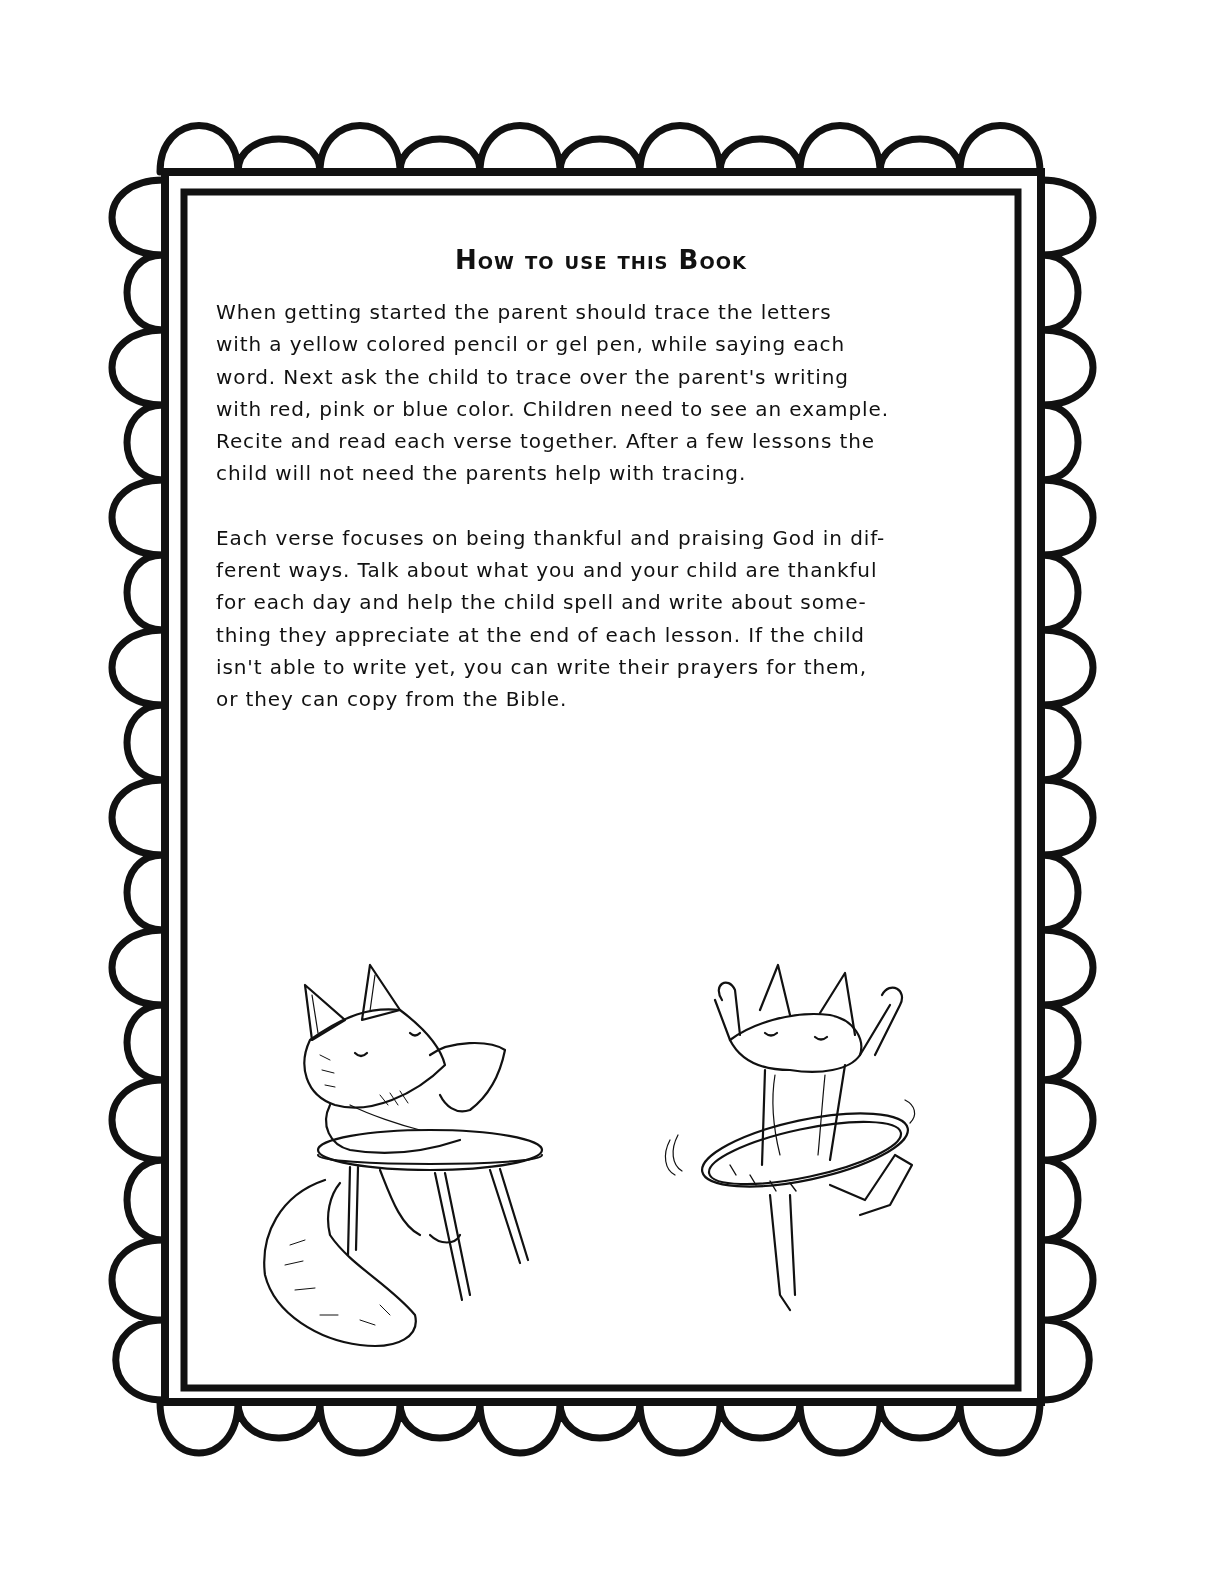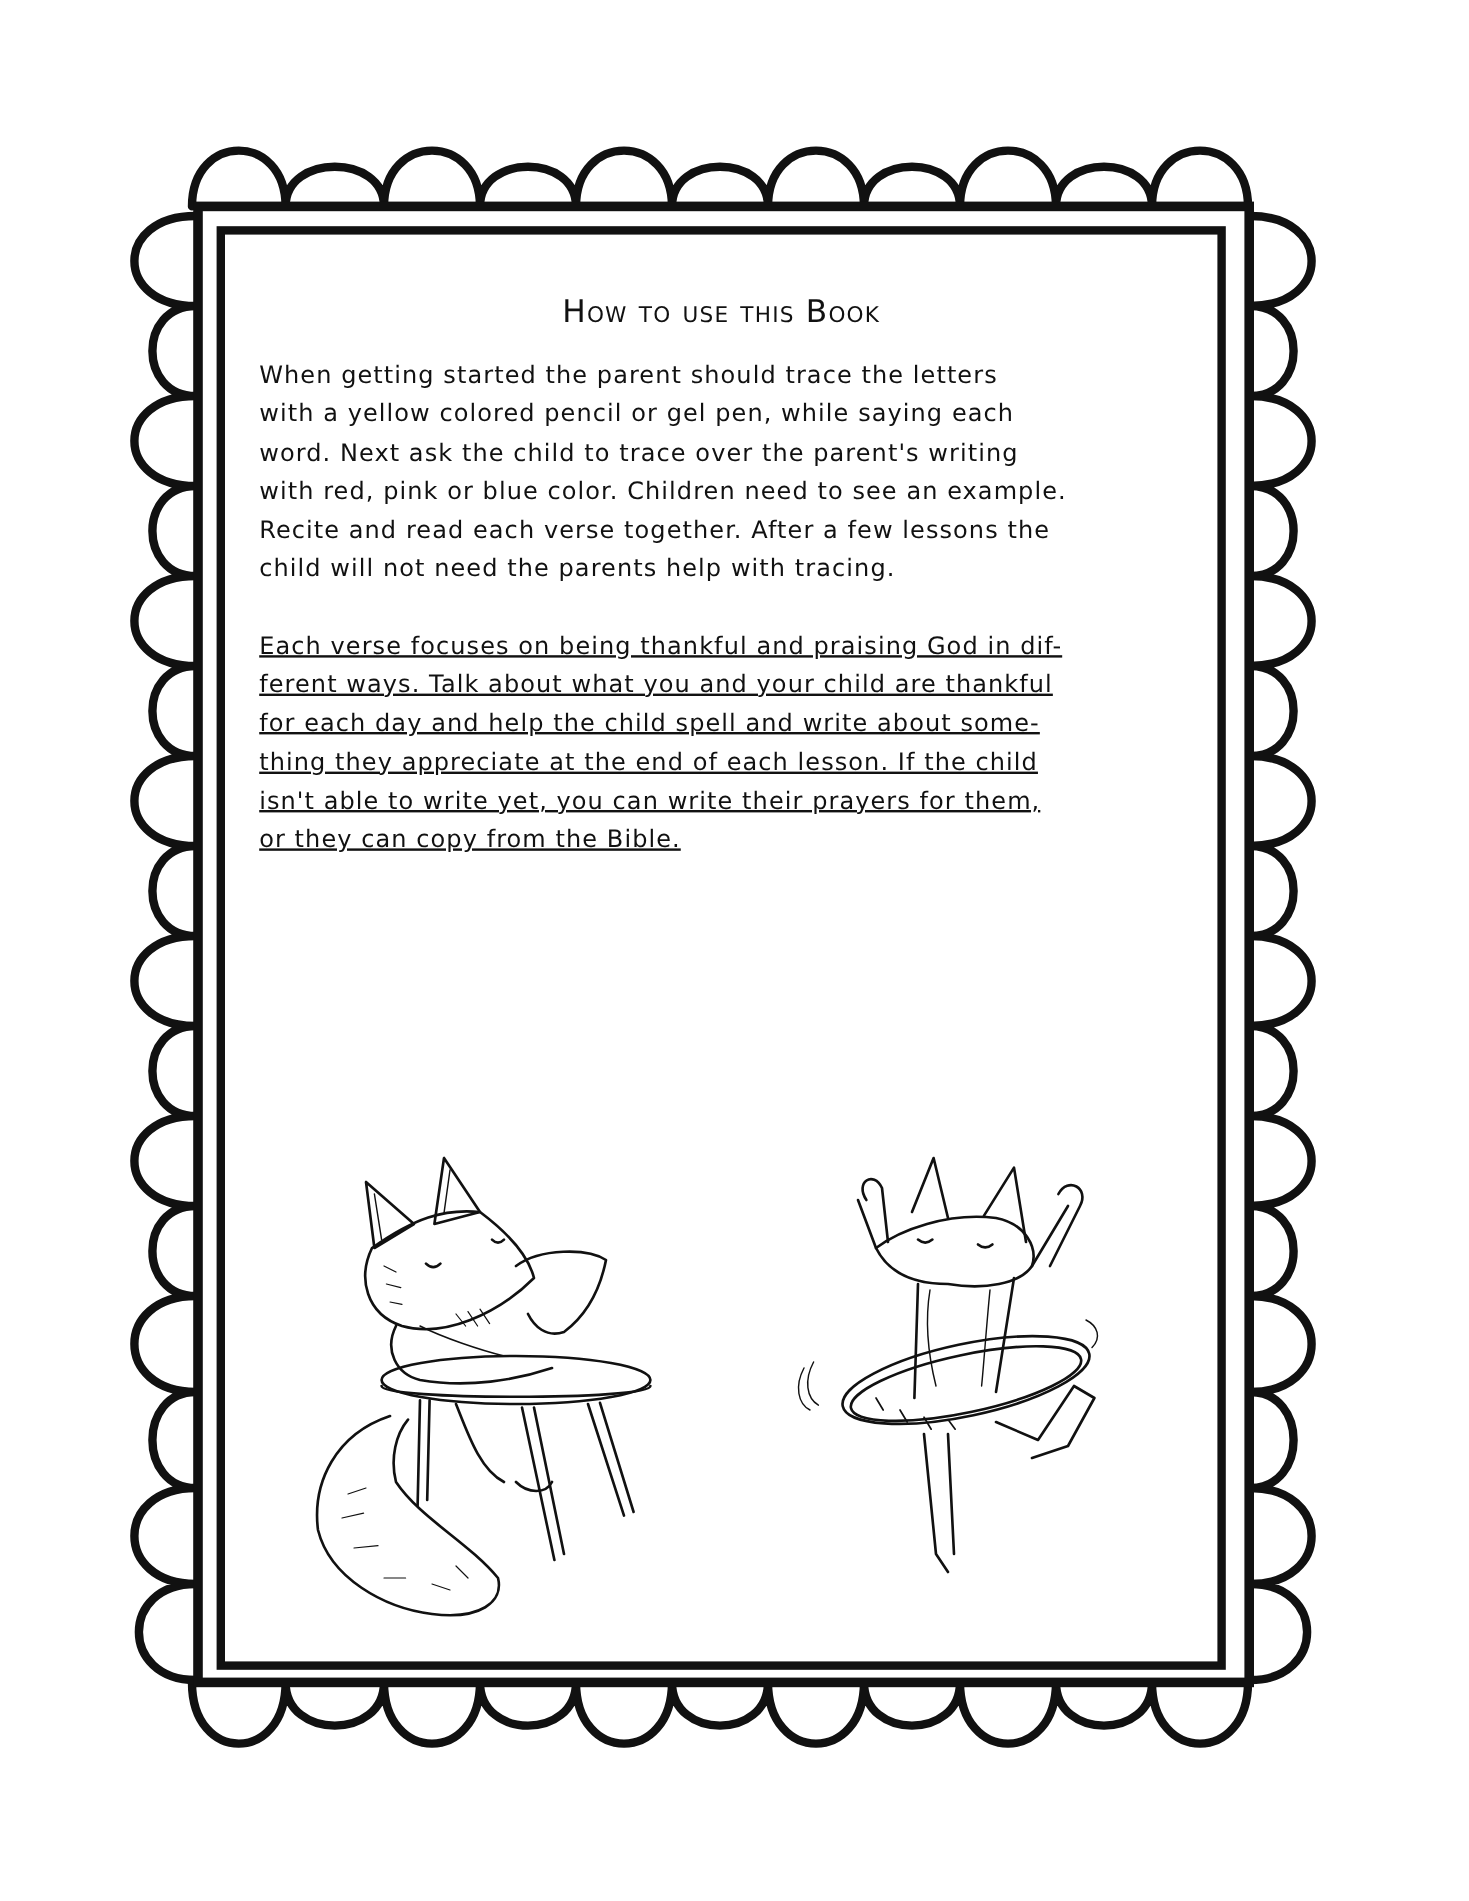--- a/index.html
+++ b/index.html
@@ -1,23 +1,23 @@
 <!DOCTYPE html>
 <html><head>
   <meta charset="utf-8">
   <style>
     html, body { margin: 0; padding: 0; background: #ffffff; }
     body { width: 1224px; height: 1584px; position: relative; overflow: hidden; font-family: "DejaVu Sans", sans-serif; color: #111; }
     #frame-svg { position: absolute; left: 0; top: 0; width: 1224px; height: 1584px; }
     .content { position: absolute; left: 216px; top: 232px; width: 770px; }
     .title { text-align: center; font-family: "DejaVu Sans", sans-serif; font-weight: bold; font-size: 31px; letter-spacing: 1px; font-variant: small-caps; margin: 0; line-height: 44px; color: #111; }
-    .subtitle { text-align: center; font-family: "DejaVu Sans", sans-serif; font-weight: normal; font-size: 26px; letter-spacing: 1px; font-variant: small-caps; margin: 10px 0 0 0; line-height: 36px; color: #111; }
+    .subtitle { text-align: center; font-family: "DejaVu Sans", sans-serif; font-weight: bold; font-size: 26px; letter-spacing: 1px; font-variant: small-caps; margin: 10px 0 0 0; line-height: 36px; color: #111; }
     .para { font-family: "DejaVu Sans", sans-serif; font-size: 20px; line-height: 32.3px; letter-spacing: 0.9px; margin: 0; white-space: pre-line; color: #111; }
     .p1 { margin-top: 18px; }
-    .p2 { margin-top: 32px; text-decoration: underline; }
+    .p2 { margin-top: 32px; }
     .p3 { margin-top: 32px; }
     .illus { position: absolute; }
     .illus svg { width: 100%; height: 100%; }
   </style>
 </head>
 <body>
 
 <svg id="frame-svg" viewBox="0 0 1224 1584" xmlns="http://www.w3.org/2000/svg">
   <g fill="none" stroke="#111" stroke-width="7" stroke-linecap="round" stroke-linejoin="round">
 

